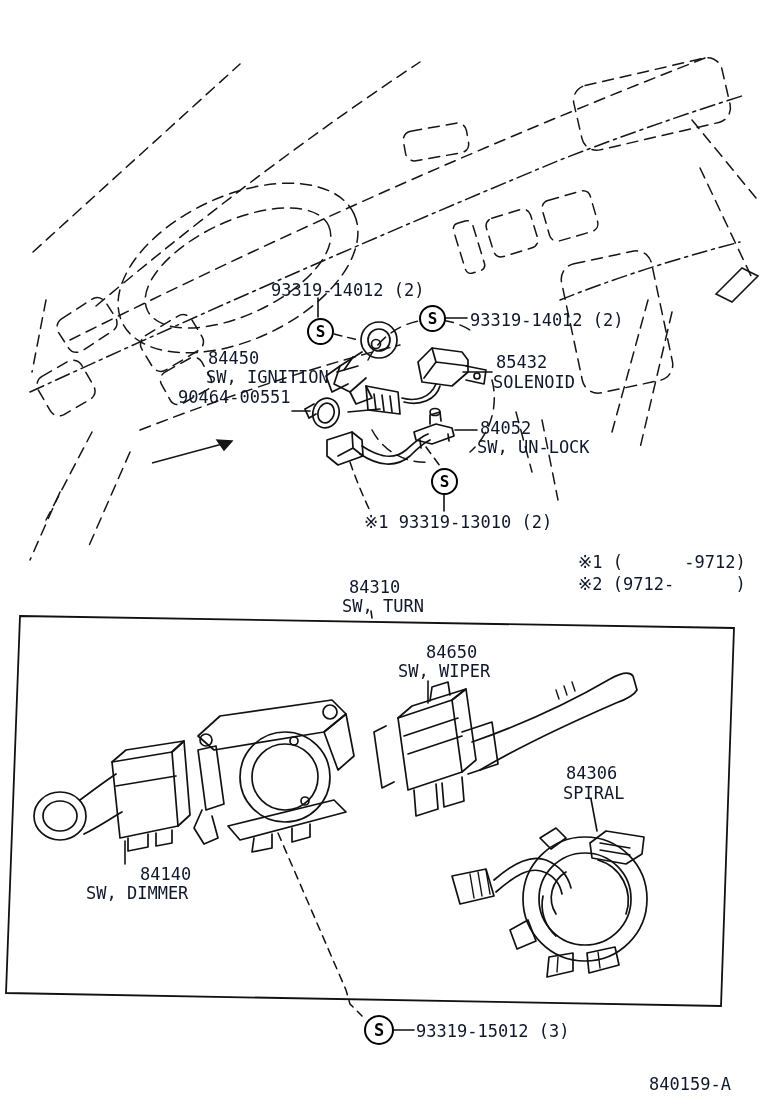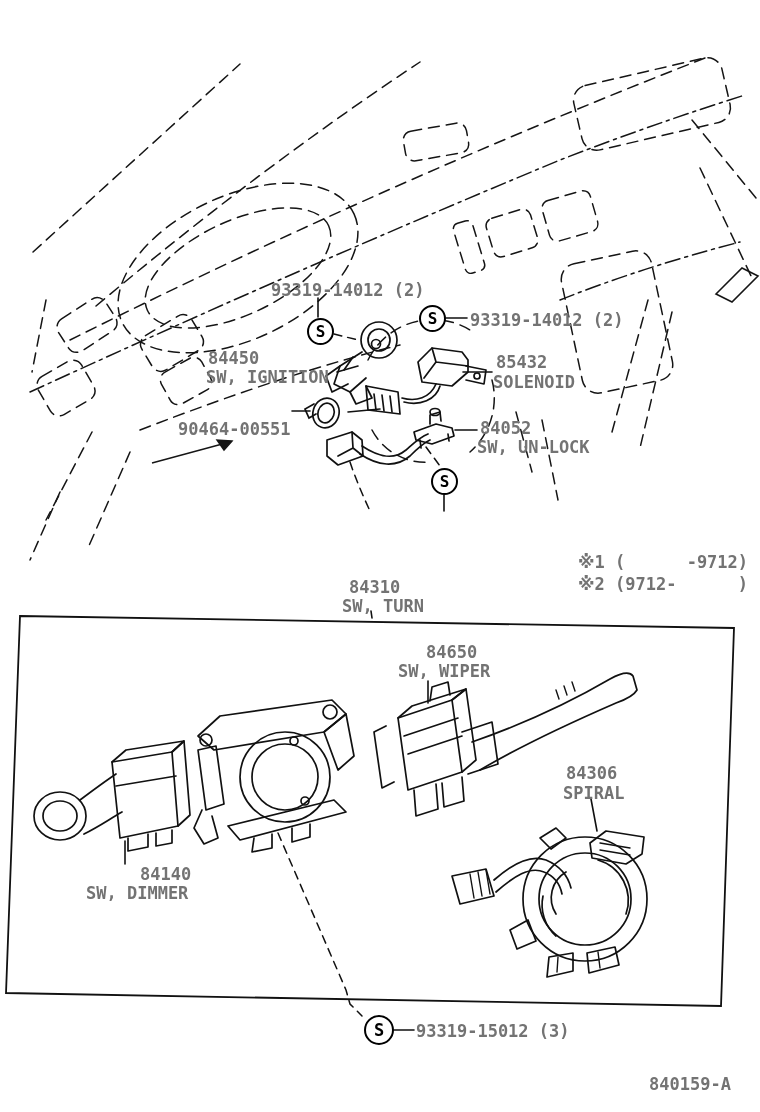--- a/index.html
+++ b/index.html
@@ -1,19 +1,19 @@
 <!DOCTYPE html>
 <html><head>
 <meta charset="utf-8">
 <style>
   html,body{margin:0;padding:0;background:#fff;}
   #stage{position:relative;width:760px;height:1112px;background:#fff;overflow:hidden;
          font-family:"DejaVu Sans Mono","DejaVu Sans",monospace;}
   #stage svg{position:absolute;left:0;top:0;}
-  .label{position:absolute;font-weight:700;font-size:17px;line-height:1.1;color:#737373;
+  .label{position:absolute;font-weight:400;font-size:17px;line-height:1.1;color:#0f172a;
          white-space:pre;letter-spacing:0px;}
   .scircle{position:absolute;width:27px;height:27px;box-sizing:border-box;
            border:2.3px solid #000;border-radius:50%;background:#fff;
            display:flex;align-items:center;justify-content:center;
            font-weight:700;font-size:16px;color:#000;}
   .scircle.big{width:30px;height:30px;font-size:17px;}
 </style>
 </head>
 <body>
 
@@ -207,25 +207,26 @@
 
   <div class="label" style="left:271px;top:281px;">93319-14012 (2)</div>
   <div class="label" style="left:470px;top:311px;">93319-14012 (2)</div>
 
   <div class="label" style="left:208px;top:349px;">84450</div>
   <div class="label" style="left:206px;top:368px;">SW, IGNITION</div>
 
   <div class="label" style="left:496px;top:353px;">85432</div>
   <div class="label" style="left:493px;top:373px;">SOLENOID</div>
 
-  <div class="label" style="left:178px;top:420px;">90464-00551</div>
+  <div class="label" style="left:178px;top:388px;">90464-00551</div>
 
   <div class="label" style="left:480px;top:419px;">84052</div>
   <div class="label" style="left:477px;top:438px;">SW, UN-LOCK</div>
 
+  <div class="label" style="left:364px;top:513px;">※1 93319-13010 (2)</div>
 
   <div class="label" style="left:578px;top:553px;">※1 (      -9712)</div>
   <div class="label" style="left:578px;top:575px;">※2 (9712-      )</div>
 
   <div class="label" style="left:349px;top:578px;">84310</div>
   <div class="label" style="left:342px;top:597px;">SW, TURN</div>
 
   <div class="label" style="left:406px;top:643px;margin-left:20px;">84650</div>
   <div class="label" style="left:398px;top:662px;">SW, WIPER</div>
 

